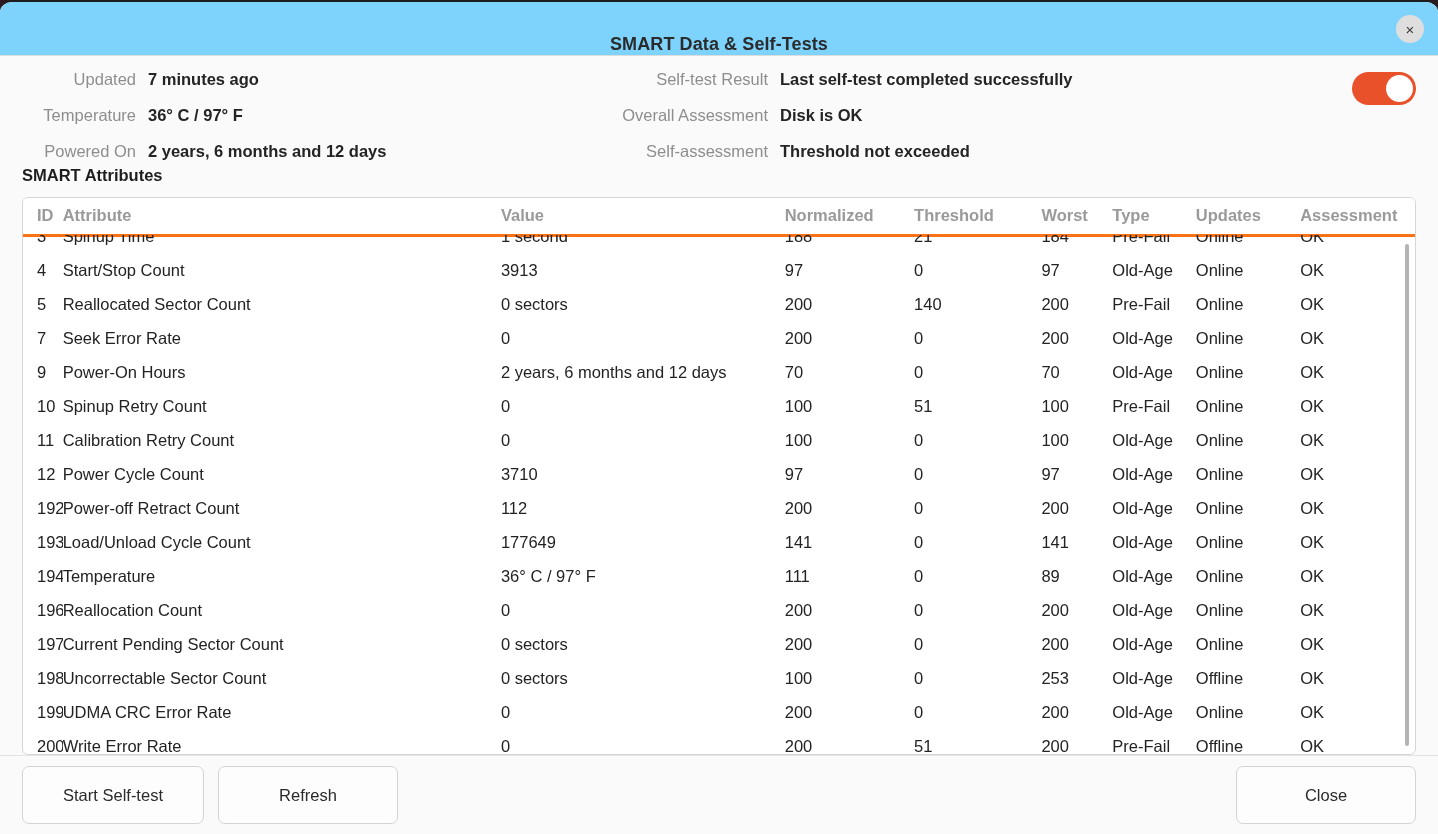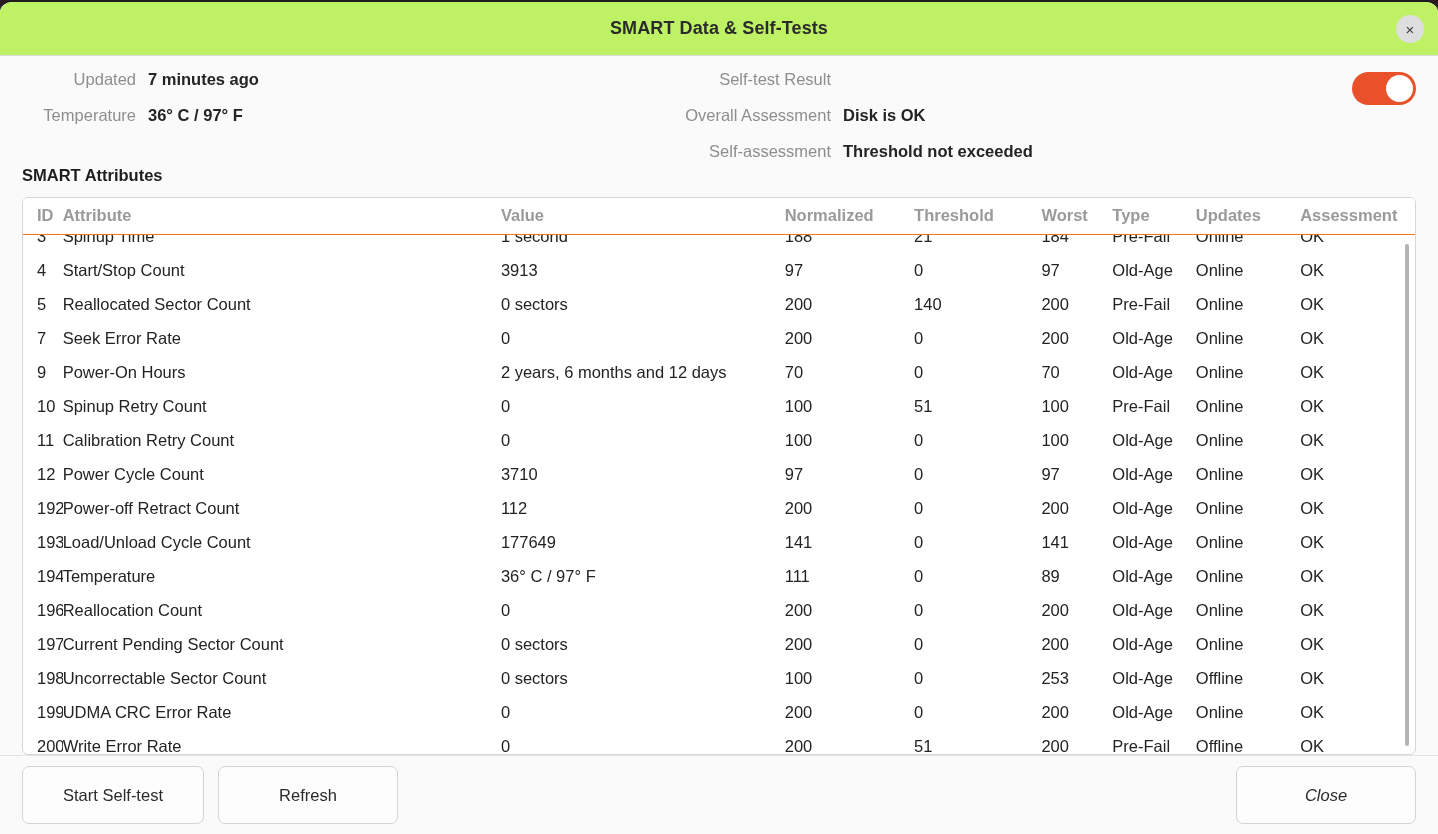--- a/index.html
+++ b/index.html
@@ -23,24 +23,24 @@
     display: flex;
     flex-direction: column;
     border-top: 2px solid #1d1d1d;
   }
 
   
   #titlebar {
     position: relative;
     height: 54px;
     flex: 0 0 54px;
-    background: #bef264;
+    background: #7dd3fc;
     border-bottom: 1px solid #dcdcdc;
     display: flex;
-    align-items: center;
+    align-items: flex-end;
     justify-content: center;
     border-radius: 11px 11px 0 0;
   }
   #titlebar .title {
     font-size: 18px;
     font-weight: bold;
     color: #2b2b2b;
     letter-spacing: 0.1px;
   }
   .close-x {
@@ -75,21 +75,21 @@
 
   
   #info {
     position: relative;
     padding-top: 14px;
     height: 110px;
     flex: 0 0 110px;
   }
   .info-col { position: absolute; top: 14px; }
   .info-col.left  { left: 0; width: 430px; }
-  .info-col.right { left: 631px; width: 640px; }
+  .info-col.right { left: 568px; width: 640px; }
 
   .info-row {
     display: flex;
     align-items: baseline;
     height: 36px;
   }
   .info-col.left .info-label  { width: 126px; }
   .info-col.right .info-label { width: 190px; }
   .info-label {
     text-align: right;
@@ -155,21 +155,21 @@
     table-layout: fixed;
     font-size: 16.5px;
   }
   thead th {
     background: #ffffff;
     color: #9a9a9a;
     font-weight: bold;
     font-size: 16.5px;
     text-align: left;
     padding: 8px 0 9px 0;
-    border-bottom: 1px solid #f97316;
+    border-bottom: 3px solid #f97316;
     white-space: nowrap;
   }
   tbody td {
     color: #232323;
     padding: 7.5px 0;
     white-space: nowrap;
     overflow: hidden;
     text-overflow: clip;
   }
   tbody tr:first-child td { color: #232323; }
@@ -244,21 +244,21 @@
     border-radius: 7px;
     height: 58px;
     font-size: 16.5px;
     color: #2a2a2a;
     cursor: pointer;
     font-family: "Liberation Sans", sans-serif;
     padding: 0 18px;
   }
   #btn-selftest { width: 182px; margin-right: 14px; }
   #btn-refresh  { width: 180px; }
-  #btn-close    { width: 180px; position: absolute; right: 22px; font-style: italic; }
+  #btn-close    { width: 180px; position: absolute; right: 22px; }
 </style>
 </head>
 <body>
 
 <div id="window">
 
   <div id="titlebar">
     <span class="title">SMART Data &amp; Self-Tests</span>
     <button class="close-x">×</button>
   </div>
@@ -269,25 +269,30 @@
 
       <div class="info-col left">
         <div class="info-row">
           <span class="info-label">Updated</span>
           <span class="info-value">7 minutes ago</span>
         </div>
         <div class="info-row">
           <span class="info-label">Temperature</span>
           <span class="info-value">36° C / 97° F</span>
         </div>
+        <div class="info-row">
+          <span class="info-label">Powered On</span>
+          <span class="info-value">2 years, 6 months and 12 days</span>
+        </div>
       </div>
 
       <div class="info-col right">
         <div class="info-row">
           <span class="info-label">Self-test Result</span>
+          <span class="info-value">Last self-test completed successfully</span>
         </div>
         <div class="info-row">
           <span class="info-label">Overall Assessment</span>
           <span class="info-value">Disk is OK</span>
         </div>
         <div class="info-row">
           <span class="info-label">Self-assessment</span>
           <span class="info-value">Threshold not exceeded</span>
         </div>
       </div>

